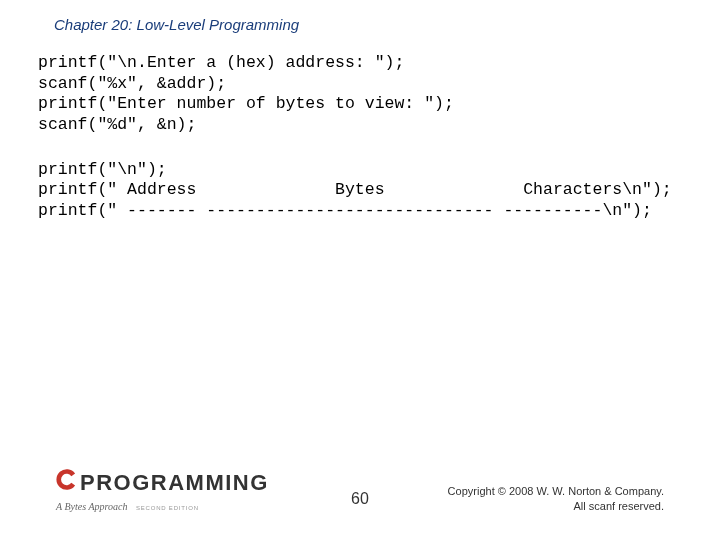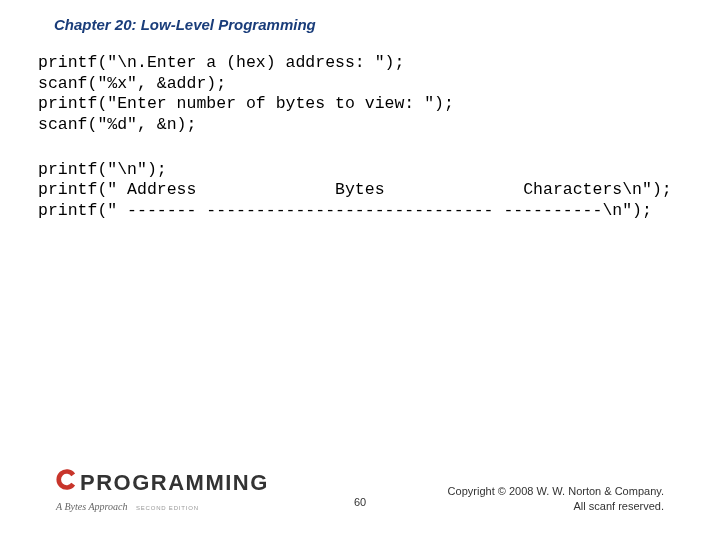--- a/index.html
+++ b/index.html
@@ -11,21 +11,21 @@
       width: 720px;
       height: 540px;
       background: #ffffff;
       font-family: Arial, sans-serif;
       position: relative;
     }
     .header {
       padding: 16px 0 10px 54px;
       color: #1a3d7a;
       font-style: italic;
-      font-weight: bold;
+      font-weight: normal;
       font-size: 15px;
     }
     .code-block {
       padding: 10px 0 0 38px;
       font-family: "Courier New", Courier, monospace;
       font-size: 16.5px;
       line-height: 1.25;
       color: #000000;
       white-space: pre;
     }
@@ -72,21 +72,21 @@
       color: #999999;
       letter-spacing: 0.8px;
       margin-left: 4px;
       display: inline;
     }
     .page-number {
       position: absolute;
       left: 50%;
       transform: translateX(-50%);
       bottom: 6px;
-      font-size: 11px;
+      font-size: 16px;
       color: #333333;
       margin-top: 24px;
     }
     .copyright {
       position: absolute;
       right: 56px;
       bottom: 0;
       font-size: 11px;
       color: #333333;
       line-height: 1.35;

